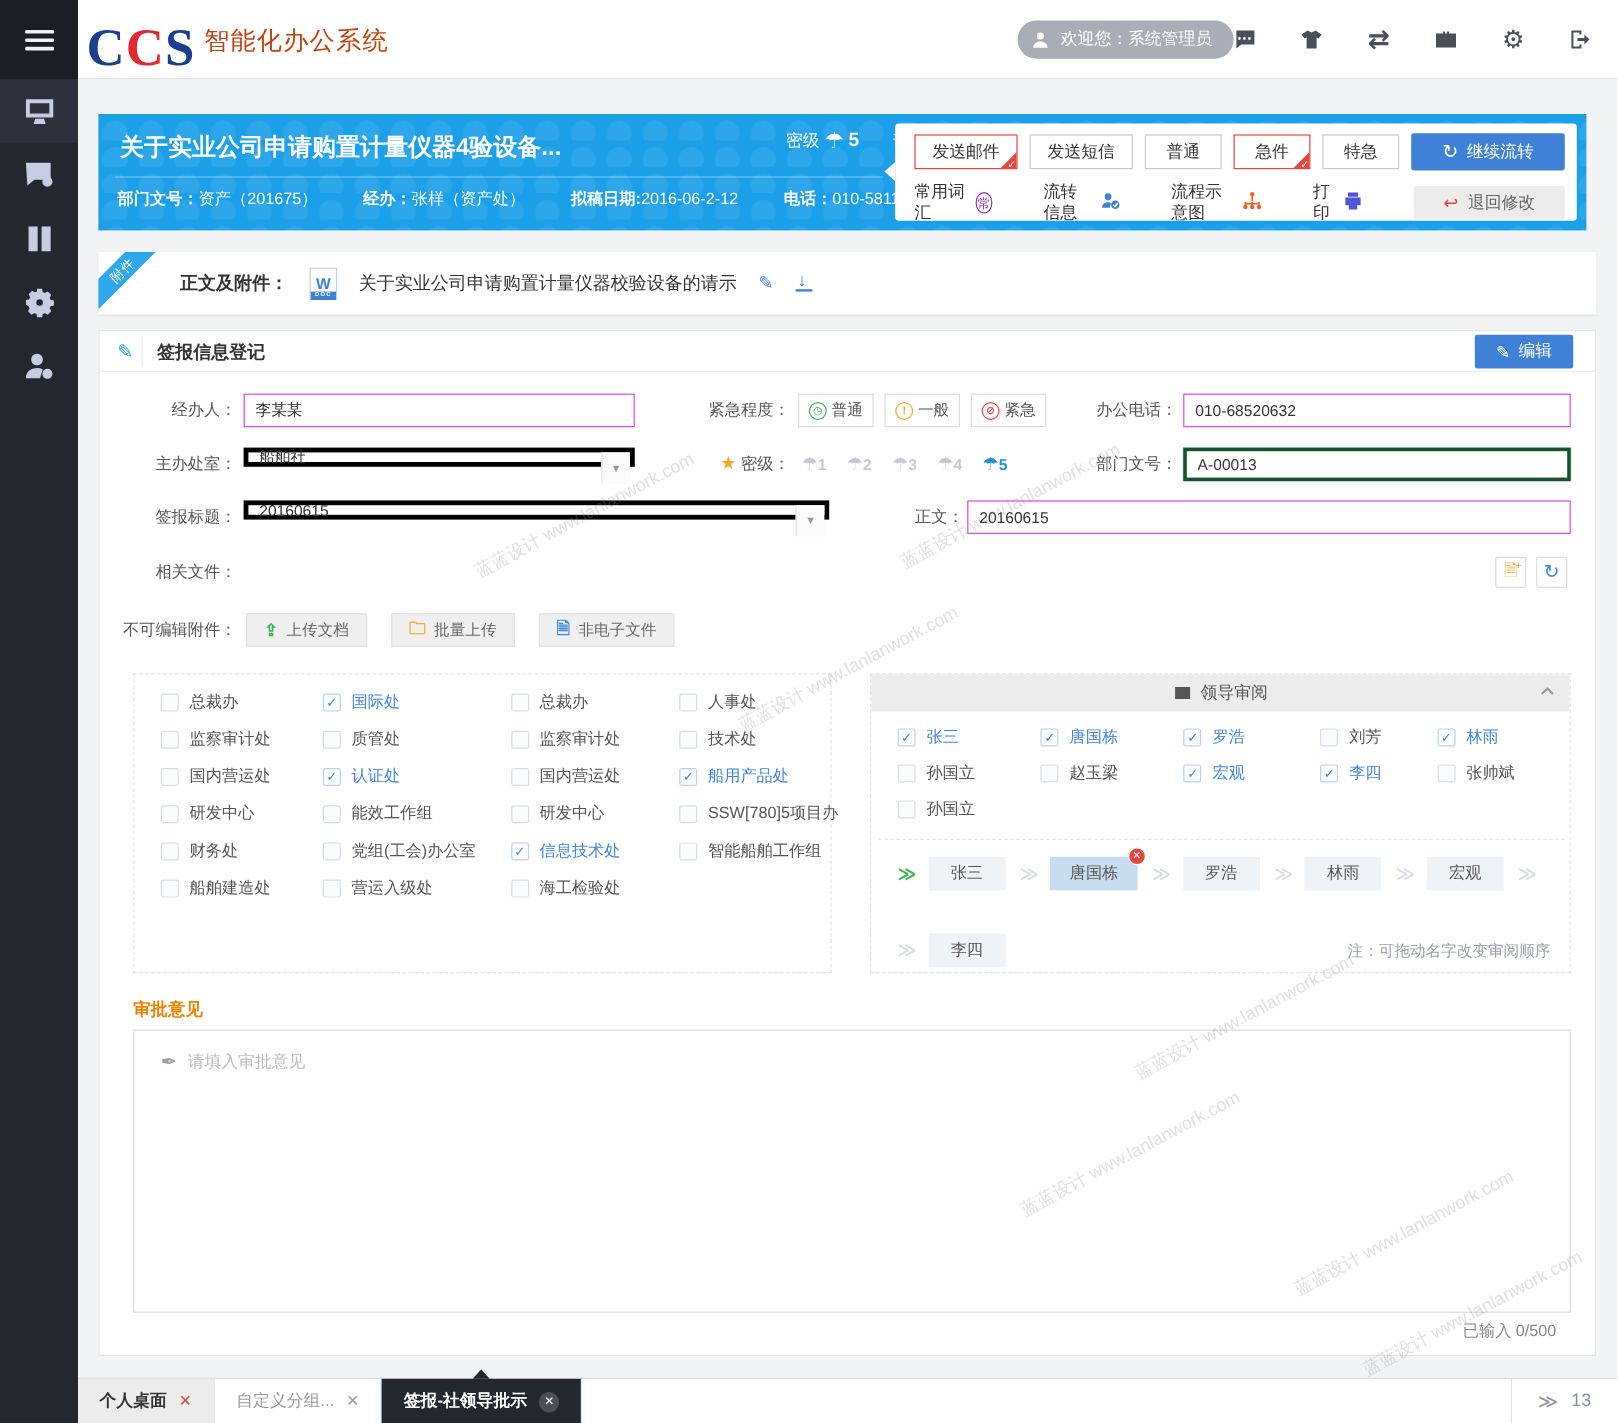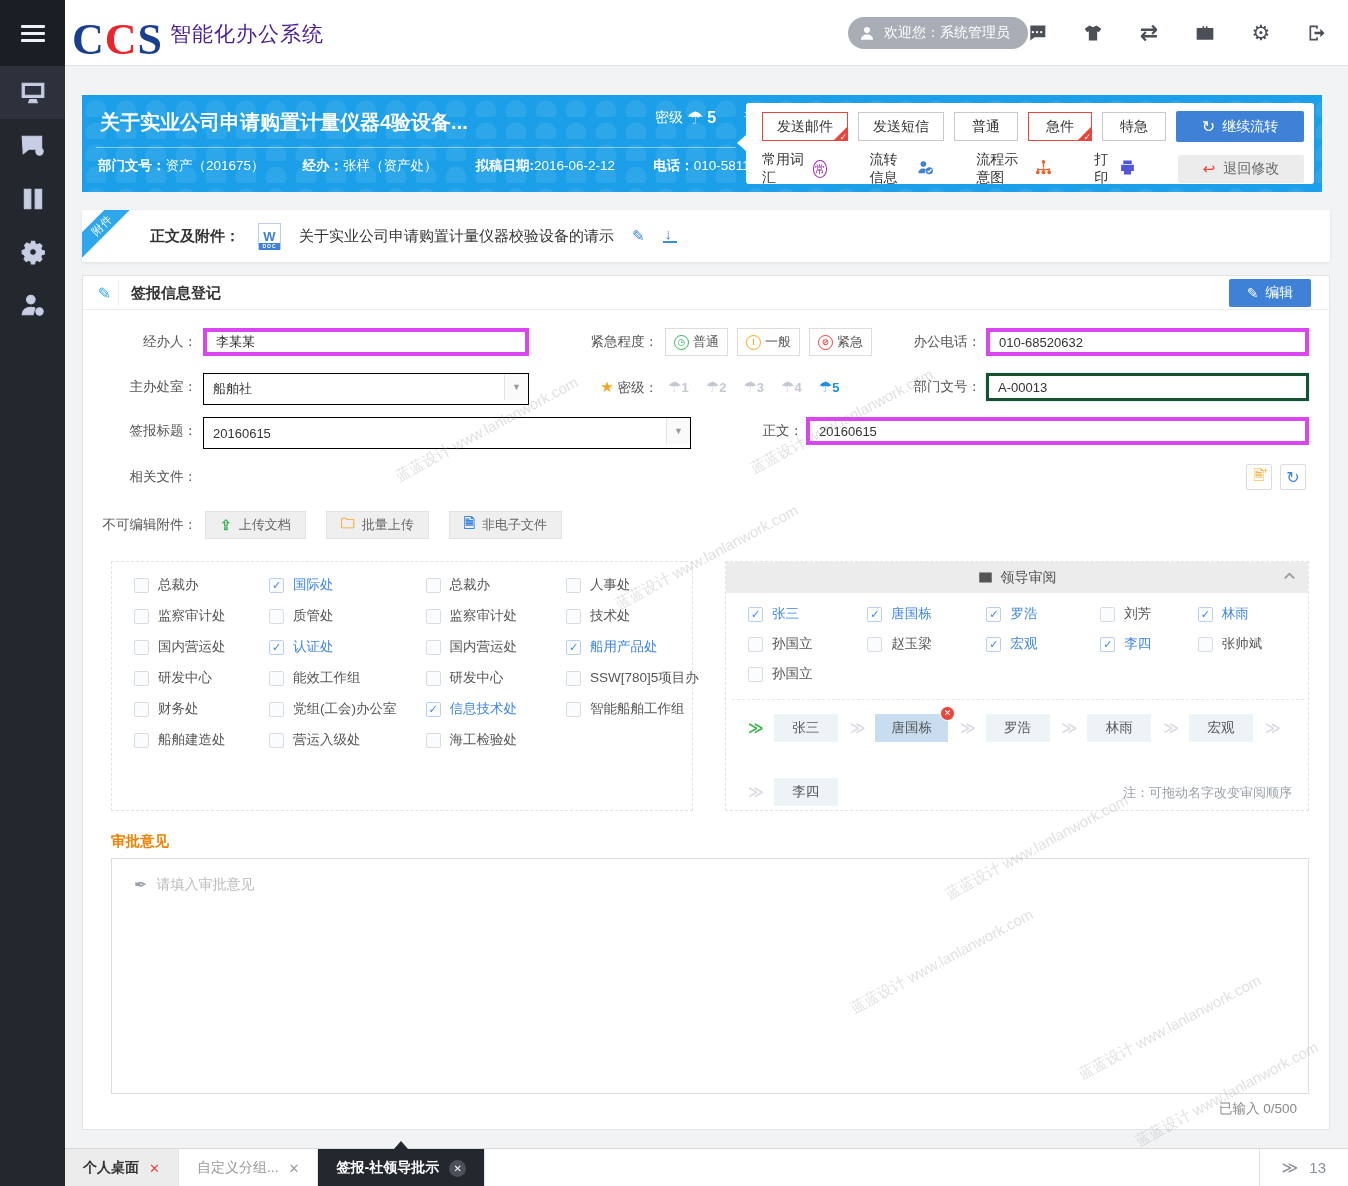--- a/index.html
+++ b/index.html
@@ -12,21 +12,21 @@
   .burger-lines { width:24px; }
   .burger-lines div { height:3px; background:#eef1f8; margin:4px 0; border-radius:1px; }
   .side-ico { width:65px; height:53px; display:flex; align-items:center; justify-content:center; cursor:pointer; }
   .side-ico.active { background:#2c313b; }
   .side-ico svg { width:26px; height:26px; fill:#c7cde2; stroke:#c7cde2; }
 
   
   #topbar { position:absolute; left:65px; top:0; width:1283px; height:66px; background:#fff; border-bottom:1px solid #e2e2e2; z-index:20; }
   #logo { position:absolute; left:7px; top:14px; font-family:"Liberation Serif","DejaVu Serif",serif; font-size:44px; font-weight:bold; letter-spacing:1px; }
   #logo .c1,#logo .c3 { color:#1a3f8f; } #logo .c2 { color:#e8262d; }
-  #app-title { position:absolute; left:105px; top:20px; font-size:21px; color:#4c1d95; letter-spacing:1px; }
+  #app-title { position:absolute; left:105px; top:20px; font-size:21px; color:#c2410c; letter-spacing:1px; }
   #user-pill { position:absolute; left:783px; top:17px; height:32px; padding:0 18px 0 10px; background:#a9adb5; border-radius:16px; color:#fff; font-size:14px; display:flex; align-items:center; gap:8px; cursor:pointer; }
   #user-pill .uico { width:18px; height:18px; fill:#fff; }
   #top-icons { position:absolute; right:20px; top:0; height:66px; display:flex; align-items:center; gap:34px; }
   .tico { width:22px; height:22px; display:flex; align-items:center; justify-content:center; color:#4b4f58; font-size:20px; cursor:pointer; }
   .tico svg { width:20px; height:20px; fill:#4b4f58; }
 
   
   #banner { position:absolute; left:82px; top:95px; width:1240px; height:97px; background-color:#1b9fe8;
     background-image:radial-gradient(circle at 14px 16px, rgba(255,255,255,.08) 10px, rgba(255,255,255,0) 11px);
     background-size:30px 22px; z-index:5; }
@@ -75,23 +75,23 @@
   .dl-ic::after { content:""; position:absolute; left:0; bottom:0; width:14px; height:2px; background:#3e86e0; }
 
   
   #panel { position:absolute; left:82px; top:275px; width:1248px; height:855px; background:#fff; border:1px solid #e3e3e3; z-index:3; }
   #panel-head { position:absolute; left:0; top:0; width:100%; height:34px; border-bottom:1px solid #ededed; }
   #panel-pencil { position:absolute; left:8px; top:4px; width:28px; height:26px; border-right:1px solid #ededed; color:#2ea7ec; font-size:16px; display:flex; align-items:center; justify-content:center; }
   #panel-title { position:absolute; left:48px; top:8px; font-size:15px; font-weight:bold; color:#333; }
   #edit-btn { position:absolute; right:18px; top:3px; height:28px; min-width:82px; background:#3e81d6; color:#fff; font-size:14px; border:none; display:flex; align-items:center; justify-content:center; gap:7px; cursor:pointer; border-radius:2px; }
 
   .frm-label { position:absolute; width:100px; text-align:right; font-size:13.5px; color:#555; line-height:28px; }
-  .frm-input { position:absolute; height:28px; border:4px solid #d946ef; background:#fff; font-size:13px; color:#333; padding:0 9px; font-family:inherit; }
+  .frm-input { position:absolute; height:28px; border:1px solid #d946ef; background:#fff; font-size:13px; color:#333; padding:0 9px; font-family:inherit; }
   .frm-input.focus { border:3px solid #14532d; box-shadow:0 0 2px rgba(74,144,217,.4); }
-  .frm-select { position:absolute; height:32px; border:1px solid #000000; background:#fff; font-size:13px; color:#333; display:flex; align-items:center; padding:0 9px; cursor:pointer; }
+  .frm-select { position:absolute; height:16px; border:4px solid #000000; background:#fff; font-size:13px; color:#333; display:flex; align-items:center; padding:0 9px; cursor:pointer; }
   .frm-select .arrowbox { position:absolute; right:0; top:0; width:24px; height:26px; border-left:1px solid #e4e4e4; background:#fafafa; color:#999; font-size:9px; display:flex; align-items:center; justify-content:center; }
 
   .urgency { position:absolute; display:flex; gap:9px; }
   .urg-btn { height:28px; padding:0 8px; border:1px solid #ddd; background:#fff; display:flex; align-items:center; gap:4px; font-size:13px; color:#555; cursor:pointer; }
   .urg-ic { width:15px; height:15px; border-radius:50%; border:1.5px solid; display:flex; align-items:center; justify-content:center; font-size:9px; font-weight:bold; }
   .urg-normal { border-color:#35b558; color:#35b558; }
   .urg-mid { border-color:#f5a623; color:#f5a623; }
   .urg-high { border-color:#e8453c; color:#e8453c; }
 
   .star { color:#f5a623; font-size:15px; }

